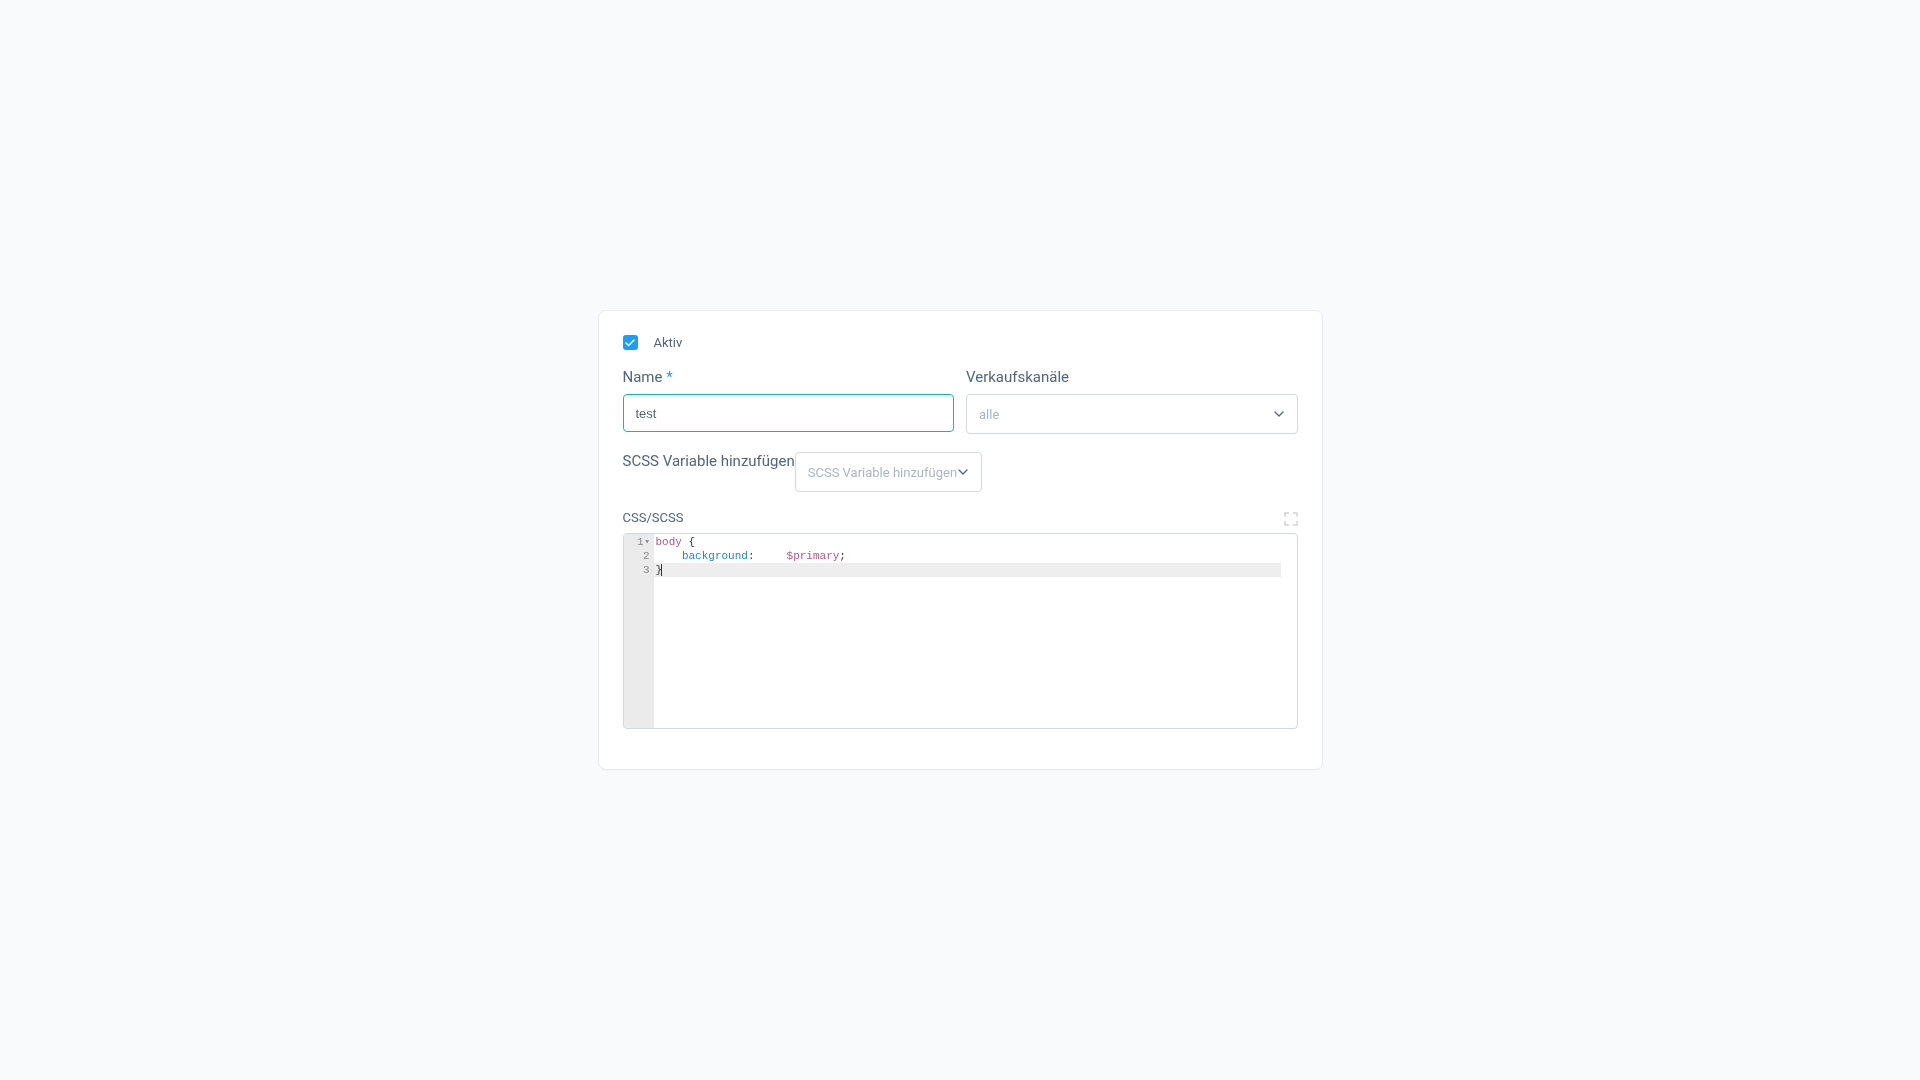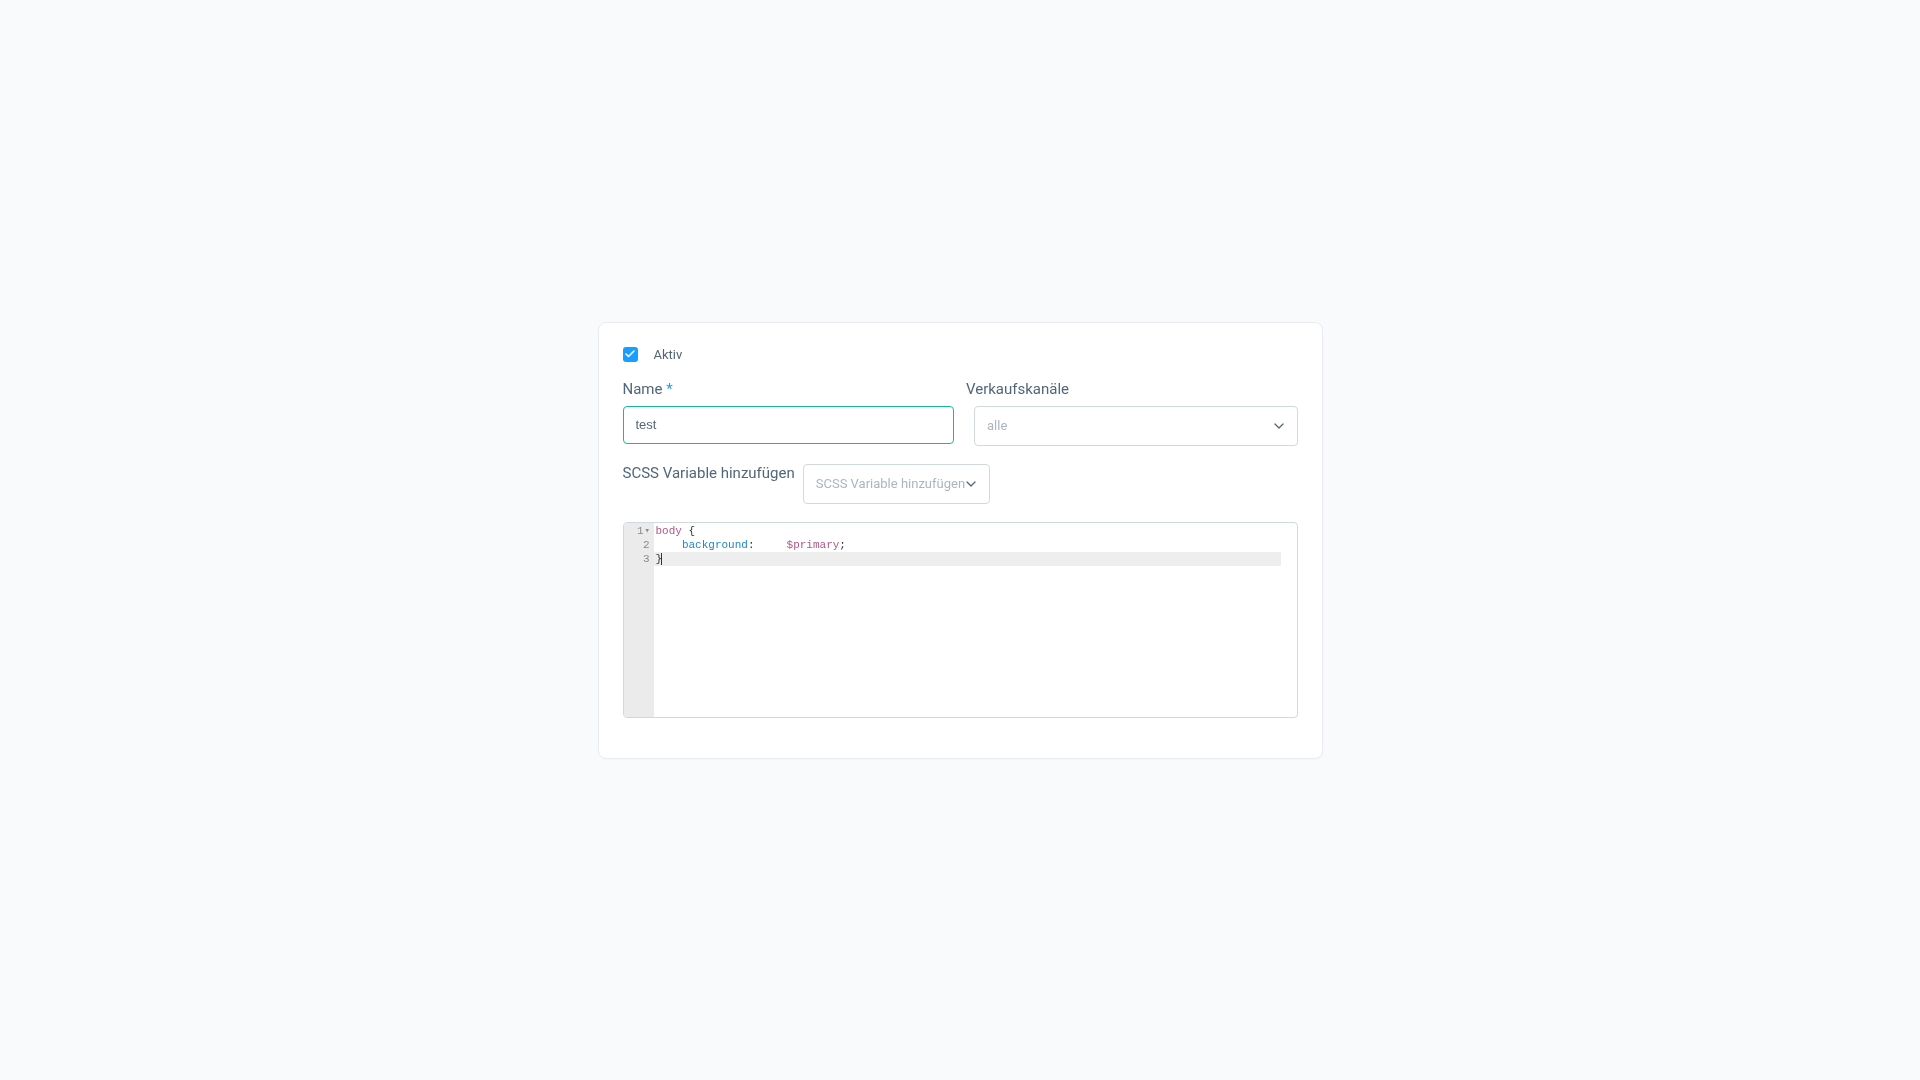--- a/index.html
+++ b/index.html
@@ -87,21 +87,20 @@
     border: 1px solid #d1d9e0;
     border-radius: 4px;
     padding: 0 12px;
     font-size: 13px;
     color: #aab6c2;
     background: #ffffff;
     display: flex;
     align-items: center;
     justify-content: space-between;
     cursor: pointer;
-    margin-left: 8px;
   }
   .select .value {
     color: #aab6c2;
   }
   .chevron {
     width: 12px;
     height: 12px;
     display: flex;
     align-items: center;
     justify-content: center;
@@ -237,20 +236,31 @@
       <span class="value">SCSS Variable hinzufügen</span>
       <span class="chevron">
         <svg viewBox="0 0 10 6" fill="none">
             <path d="M1 1 L5 5 L9 1" stroke="#52667a" stroke-width="1.3" stroke-linecap="round" stroke-linejoin="round"></path>
           </svg>
       </span>
     </div>
   </div>
 
   <div class="editor-section">
+    <div class="editor-header">
+      <span class="editor-label">CSS/SCSS</span>
+      <span class="expand-icon">
+        <svg viewBox="0 0 14 14" fill="none" stroke="#8a8a8a" stroke-width="1.4">
+          <path d="M1 5 V1 H5"></path>
+          <path d="M13 5 V1 H9"></path>
+          <path d="M1 9 V13 H5"></path>
+          <path d="M13 9 V13 H9"></path>
+        </svg>
+      </span>
+    </div>
     <div class="code-editor">
       <div class="gutter">
         <div class="ln"><span>1</span><span class="fold">▾</span></div>
         <div class="ln">2</div>
         <div class="ln">3</div>
       </div>
       <div class="code-content">
         <div class="code-line"><span class="tok-selector">body</span><span class="tok-brace"> {</span></div>
         <div class="code-line">    <span class="tok-prop">background</span><span class="tok-colon">:</span><span class="tok-value">$primary</span><span class="tok-punc">;</span></div>
         <div class="code-line highlight"><span class="tok-brace">}</span><span class="cursor"></span></div>

